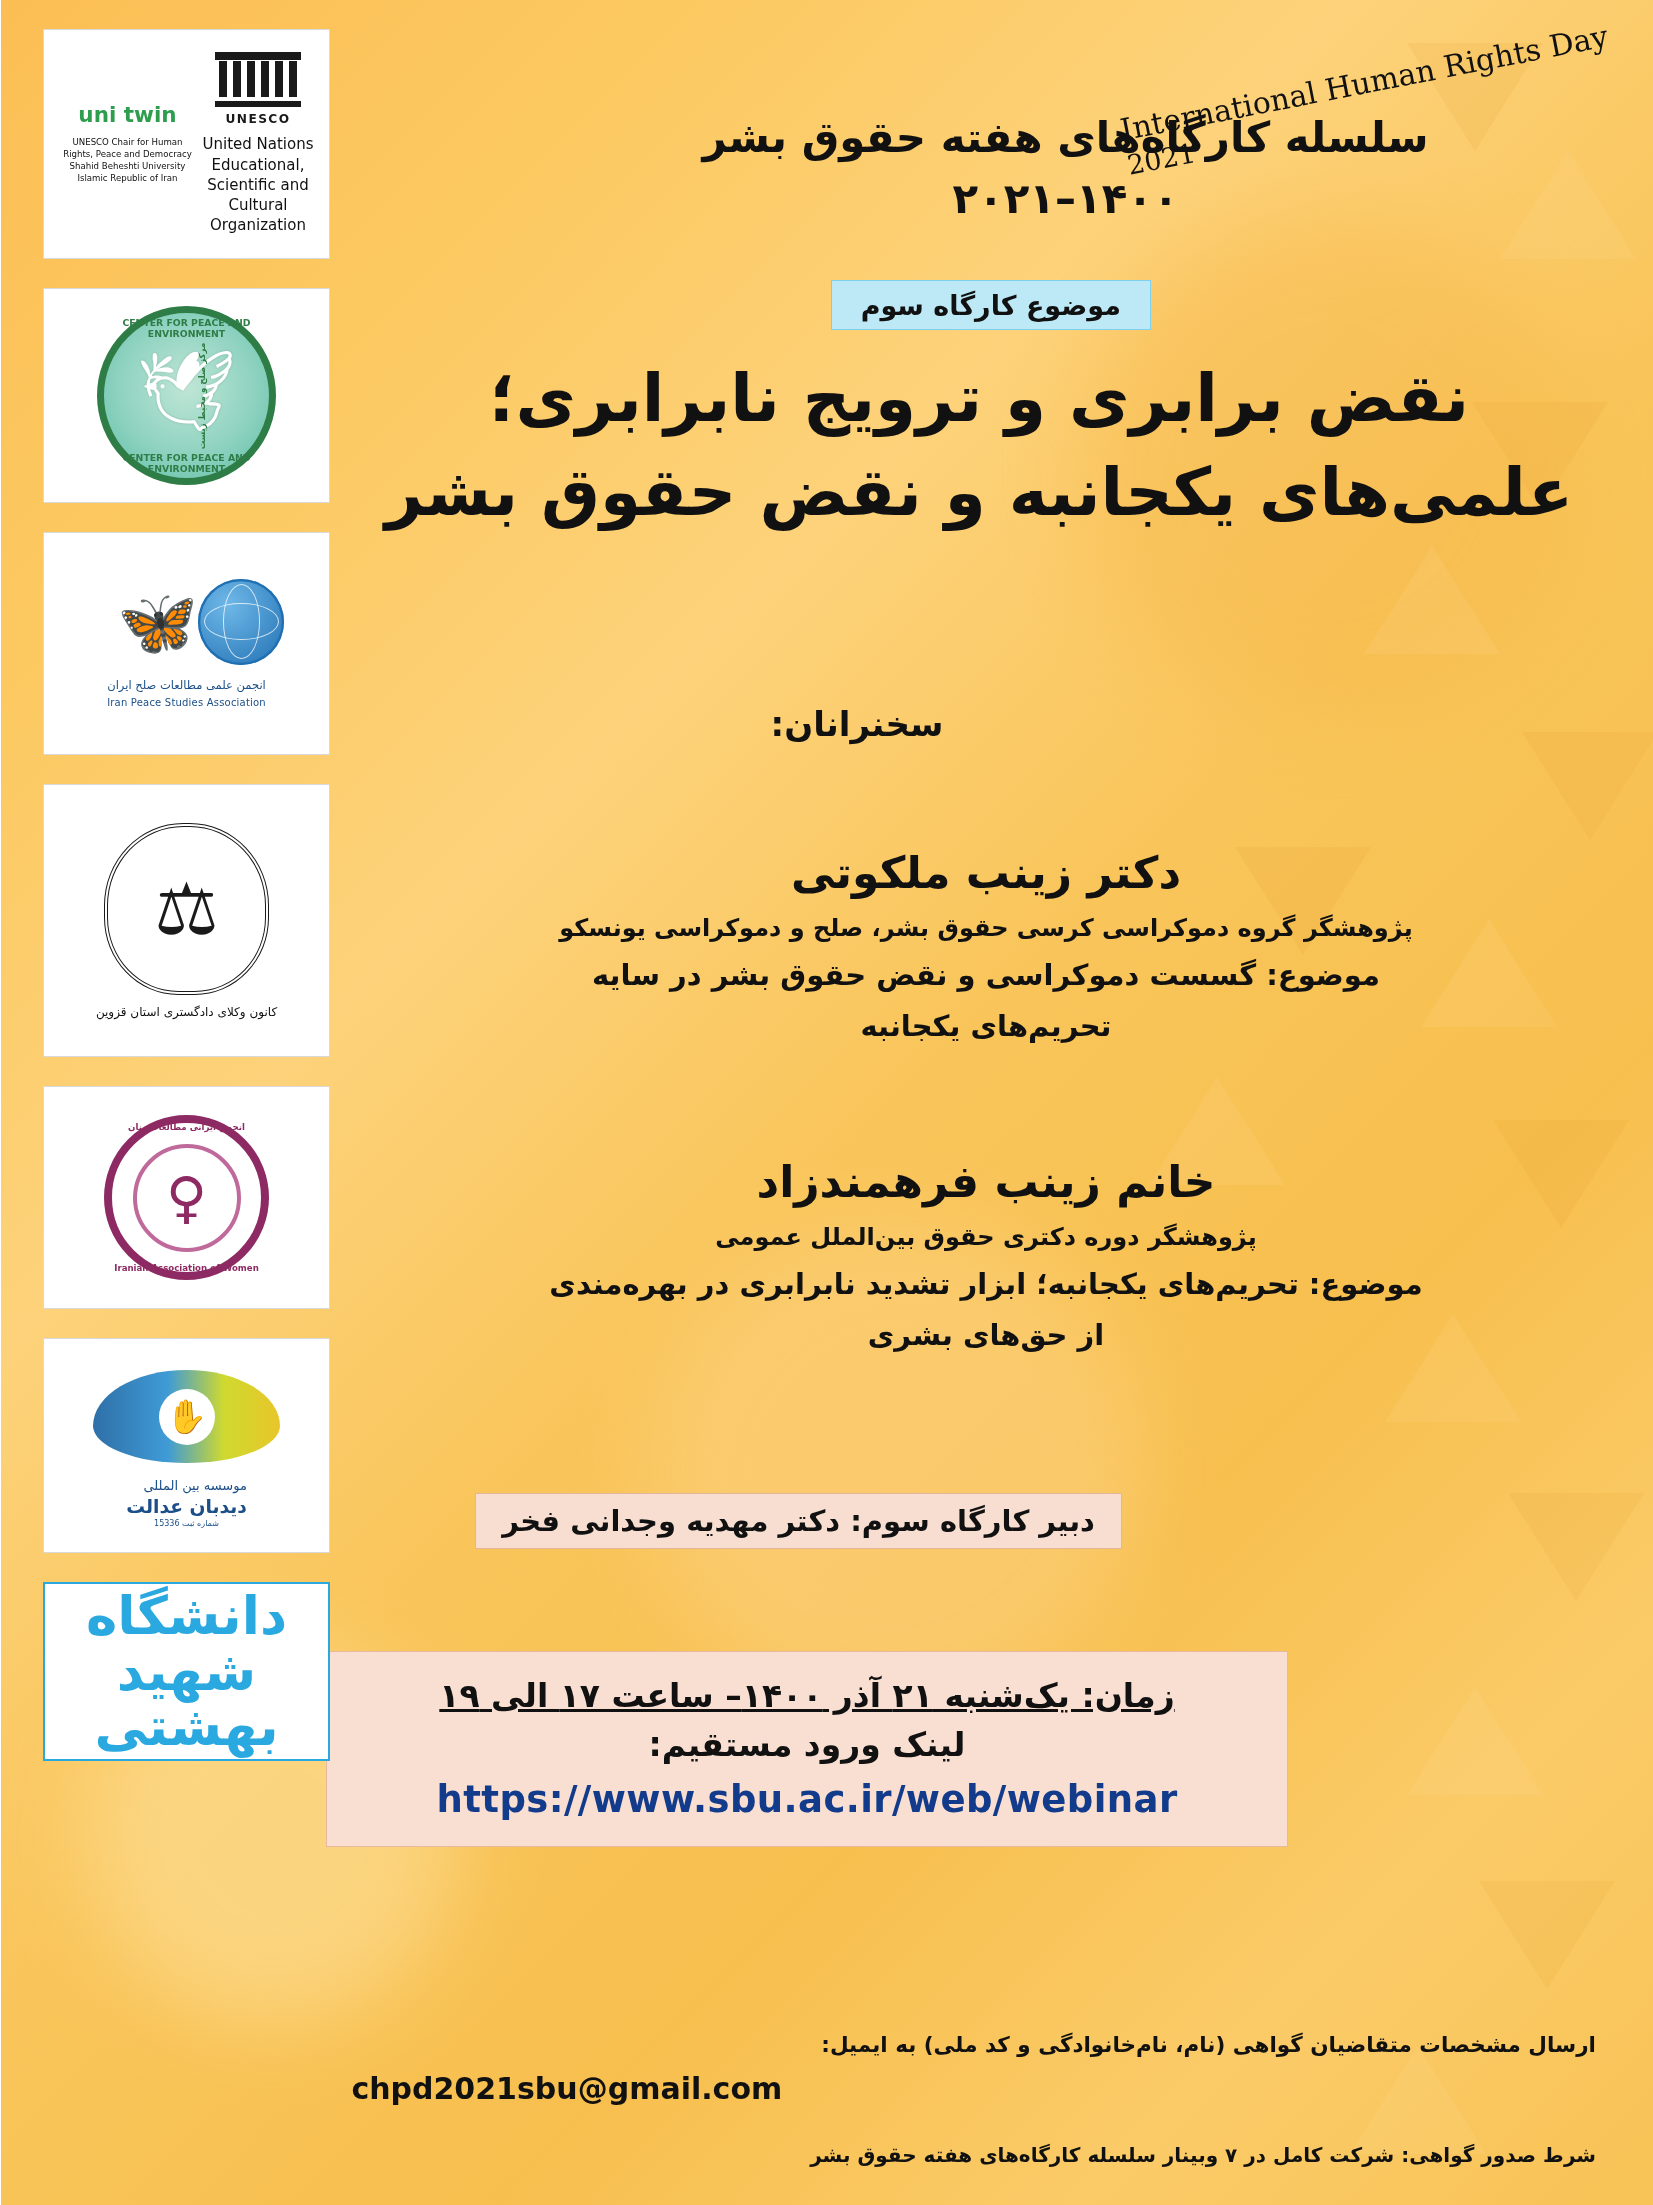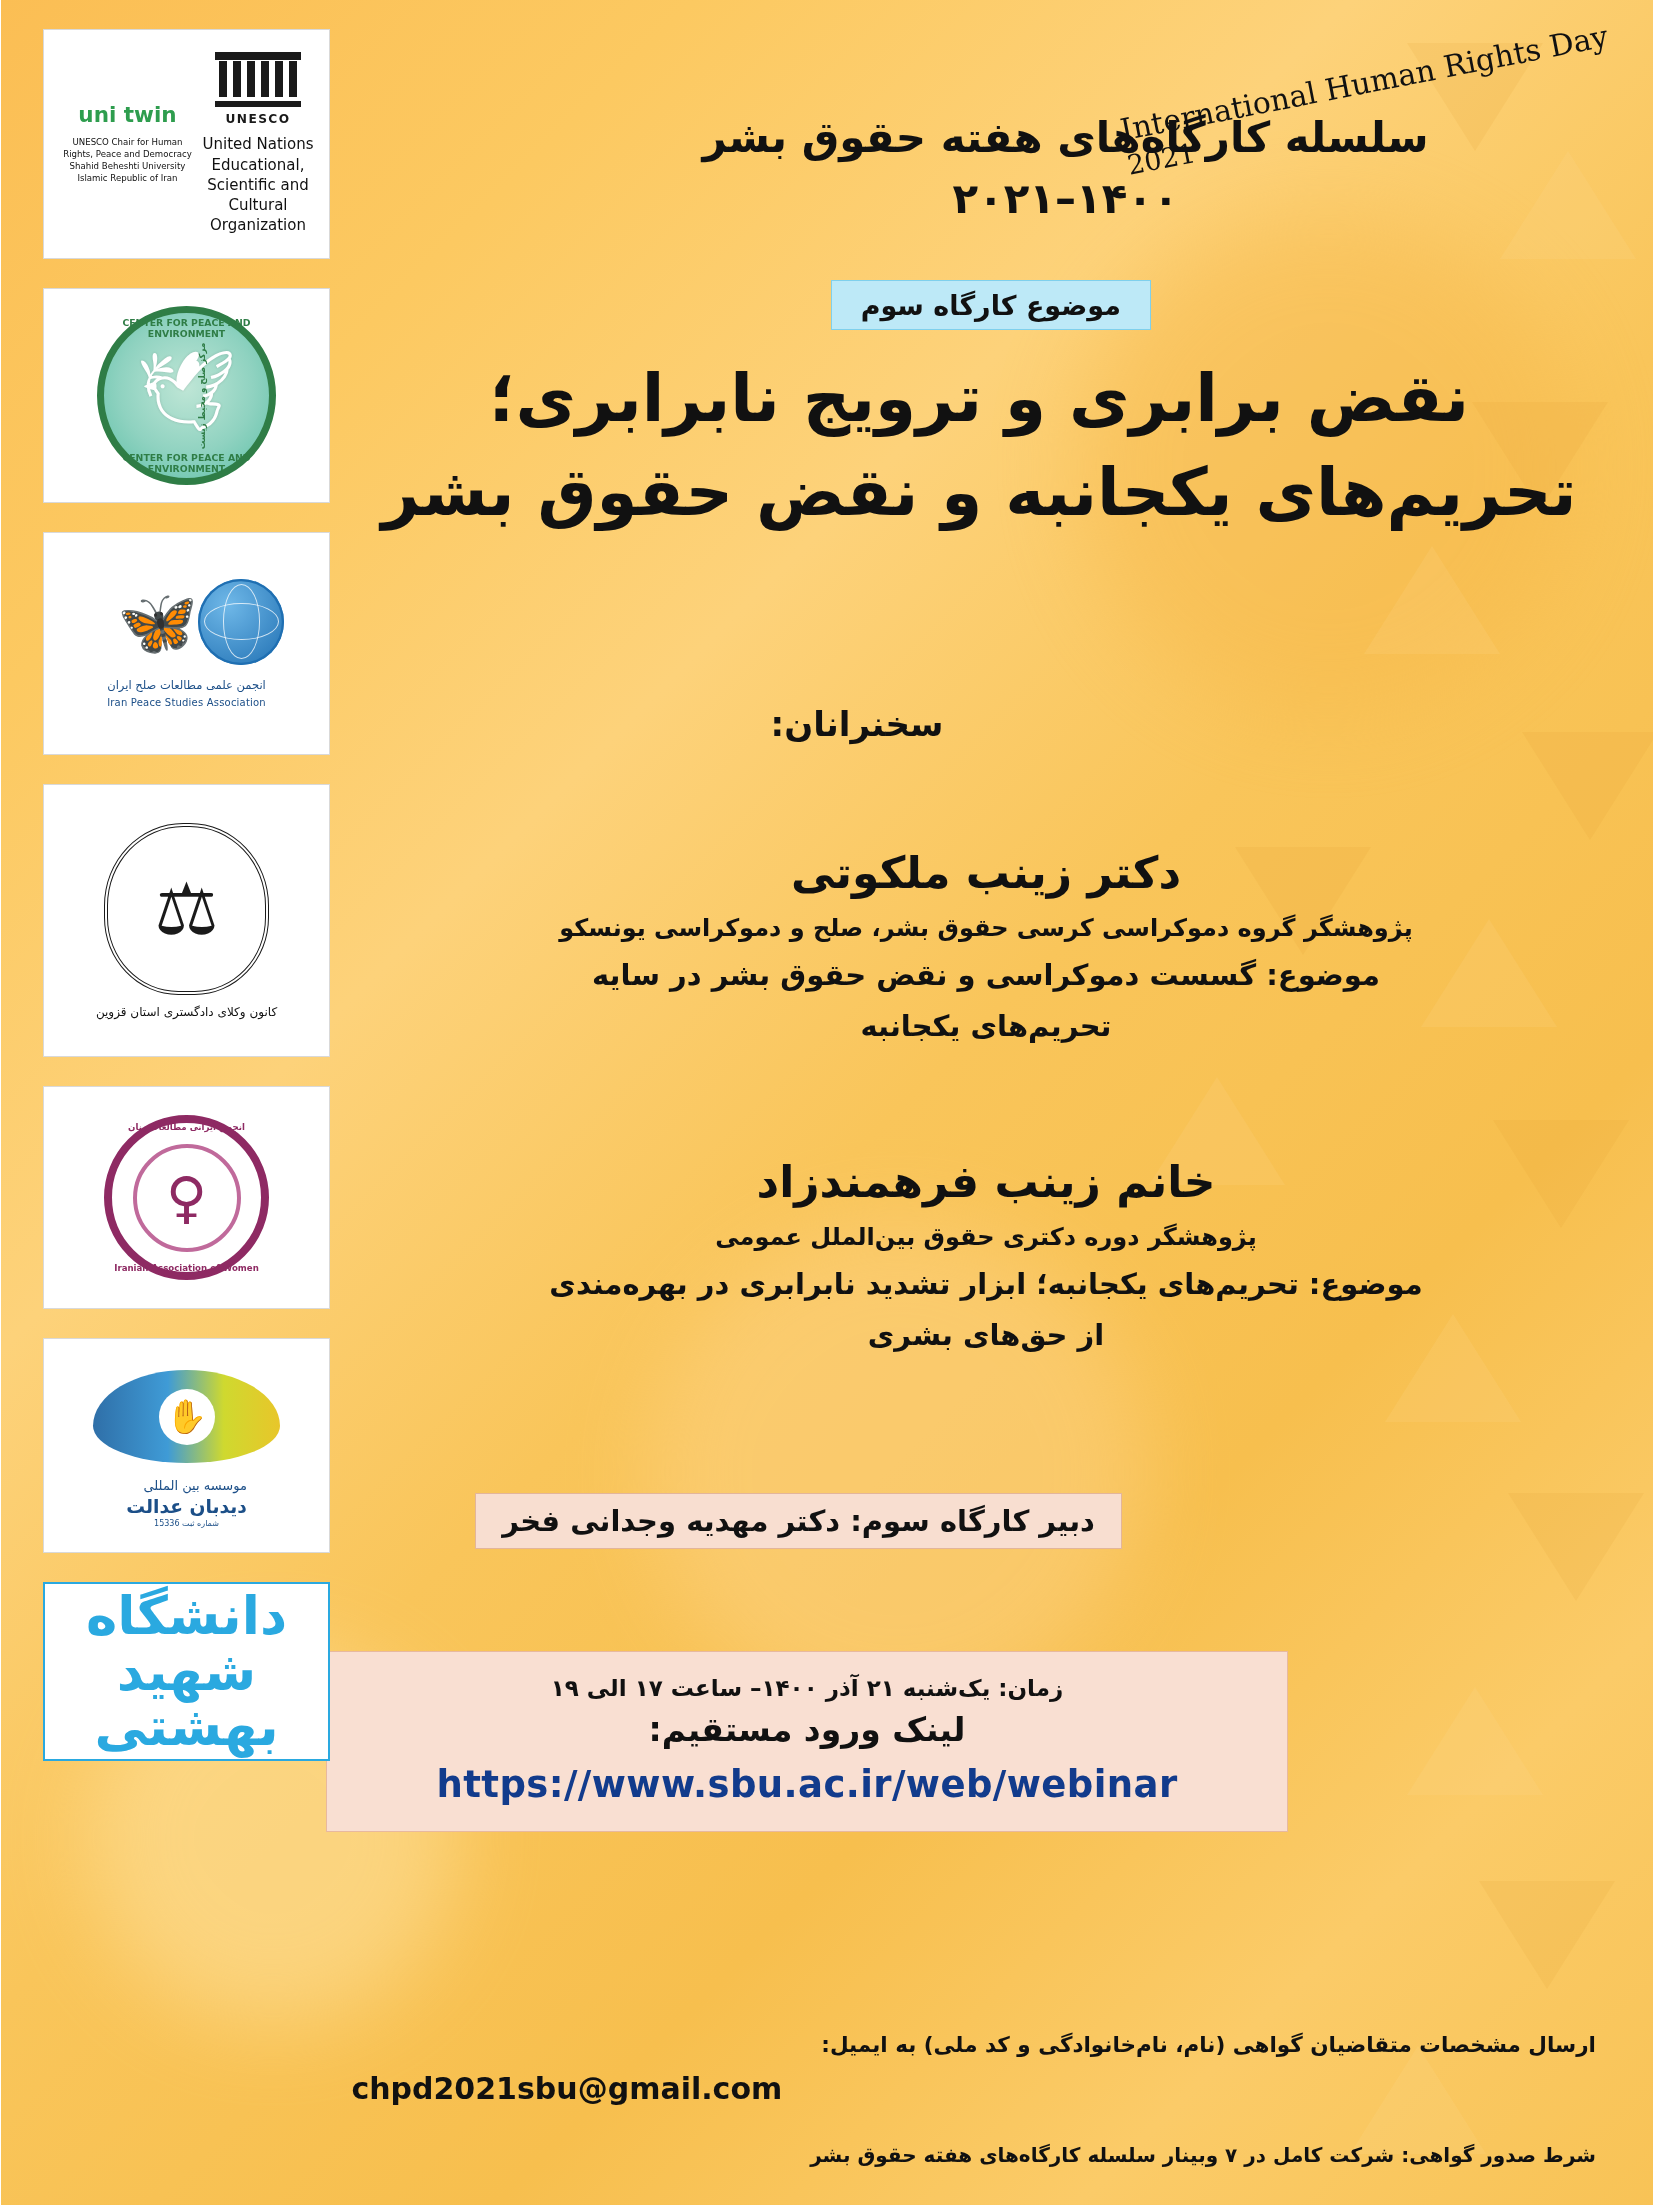--- a/index.html
+++ b/index.html
@@ -268,21 +268,21 @@
     position: absolute;
     right: 337px;
     top: 1651px;
     width: 962px;
     background: #f9dfd2;
     border: 0.7px solid #e8b99f;
     padding: 18.7px 29px 24.4px;
     text-align: center;
     color: #111;
   }
-  .time-box .line1 { font-size: 23px; font-weight: bold; line-height: 1.5; }
+  .time-box .line1 { font-size: 33px; font-weight: bold; line-height: 1.5; text-decoration: underline; }
   .time-box .line2 { font-size: 33px; font-weight: bold; line-height: 1.5; }
   .time-box .url {
     direction: ltr;
     font-size: 37px;
     font-weight: bold;
     color: #123b8c;
     margin-top: 8.6px;
     letter-spacing: 0.4px;
   }
 
@@ -432,21 +432,21 @@
 
   <div class="series-title">
     <div>سلسله کارگاه‌های هفته حقوق بشر</div>
     <div>۱۴۰۰–۲۰۲۱</div>
   </div>
 
   <div class="topic-badge">موضوع کارگاه سوم</div>
 
   <div class="main-title">
     <div>نقض برابری و ترویج نابرابری؛</div>
-    <div>تحریم‌های یکجانبه و نقض حقوق بشر</div>
+    <div>علمی‌های یکجانبه و نقض حقوق بشر</div>
   </div>
 
   <div class="speakers-label">سخنرانان:</div>
 
   <div class="speaker speaker-1">
     <div class="name">دکتر زینب ملکوتی</div>
     <div class="affil">پژوهشگر گروه دموکراسی کرسی حقوق بشر، صلح و دموکراسی یونسکو</div>
     <div class="subject">موضوع: گسست دموکراسی و نقض حقوق بشر در سایه</div>
     <div class="subject">تحریم‌های یکجانبه</div>
   </div>

